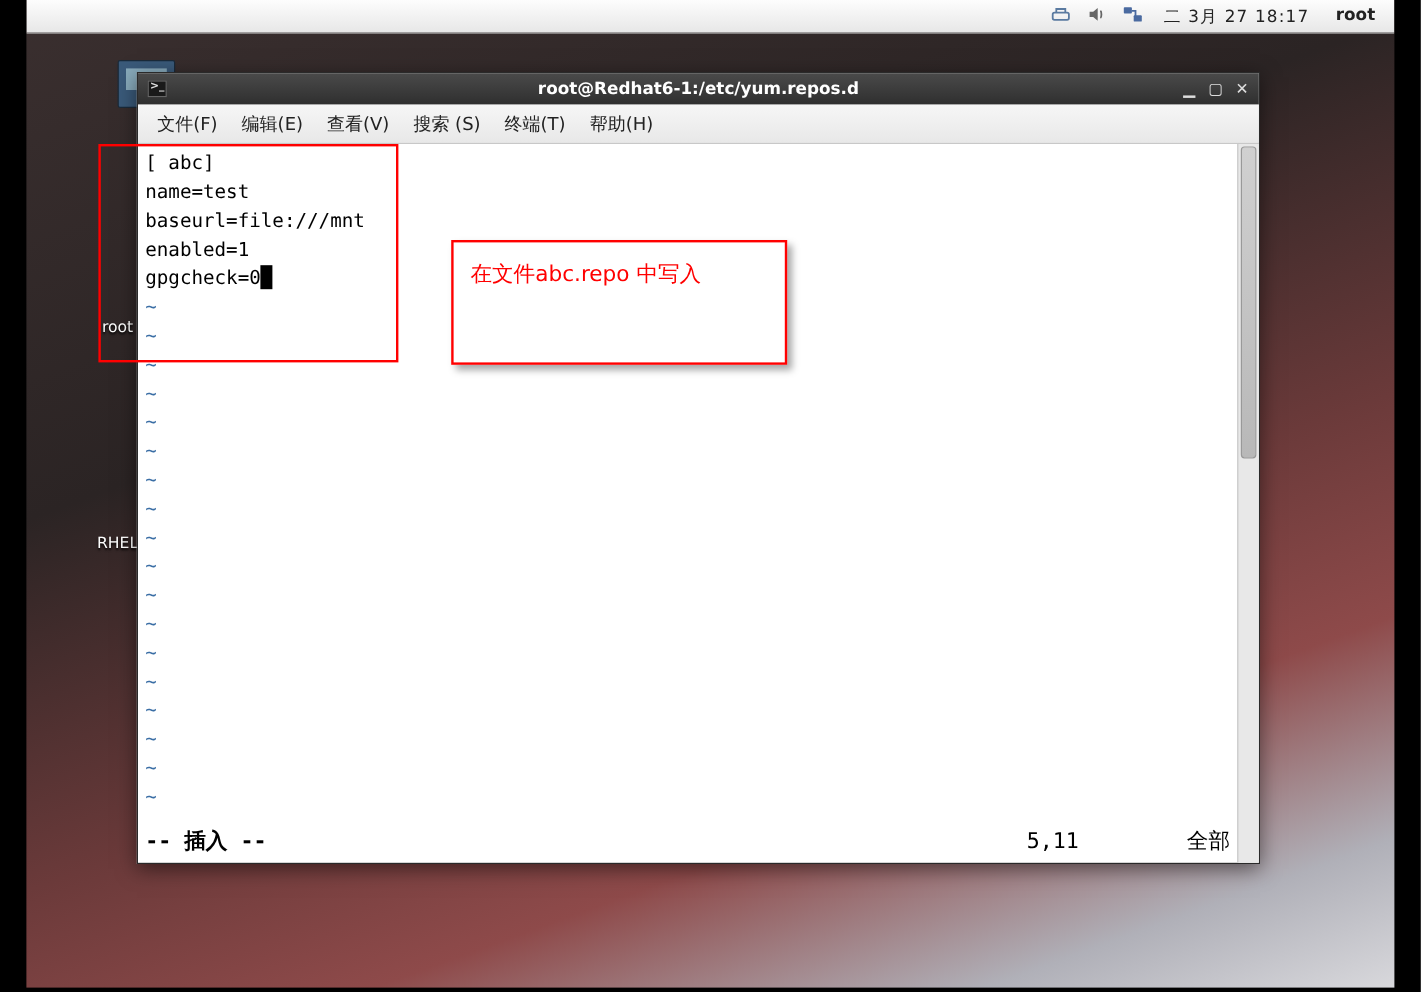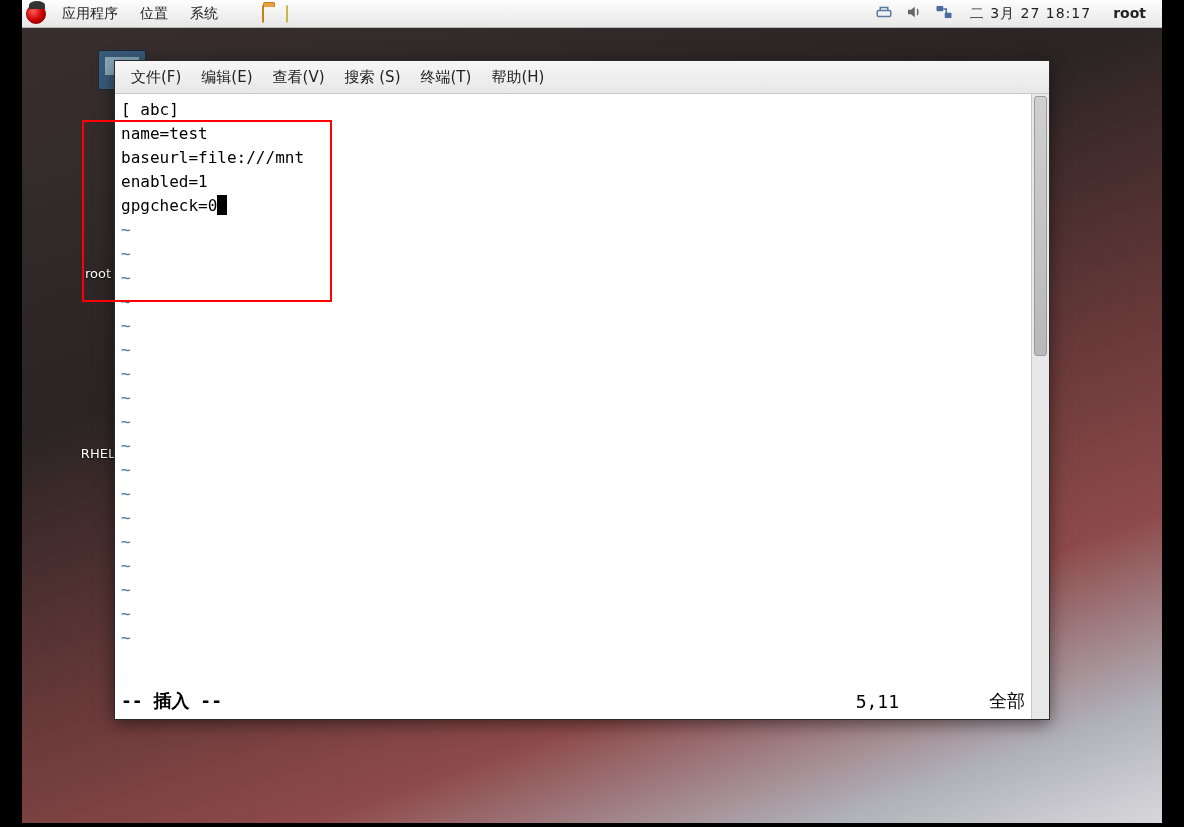--- a/index.html
+++ b/index.html
@@ -99,29 +99,20 @@
     font-size:18px; color:#ff0000; line-height:26px;
     box-shadow:4px 4px 6px rgba(0,0,0,0.35);
   }
 </style>
 </head>
 <body>
 
 <div class="desktop">
 
   <div class="panel">
-    <div class="left">
-      <span class="rh-logo"></span>
-      <span class="panel-item">应用程序</span>
-      <span class="panel-item">位置</span>
-      <span class="panel-item">系统</span>
-      <span class="panel-item"><span class="firefox-icon"></span></span>
-      <span class="panel-item"><span class="folder-icon"></span></span>
-      <span class="panel-item"><span class="notes-icon"></span></span>
-    </div>
     <div class="right">
       <span class="tray-icon">
         <svg viewBox="0 0 24 24" fill="none" stroke="#5a7aa0" stroke-width="2">
             <rect x="3" y="10" width="18" height="8" rx="2"></rect>
             <path d="M7 10V6h10v4"></path>
           </svg>
       </span>
       <span class="tray-icon">
         <svg viewBox="0 0 24 24" fill="#666">
             <path d="M4 9v6h4l5 4V5L8 9H4z"></path>
@@ -146,20 +137,29 @@
   <div class="desktop-icon" style="left:36px; top:220px;">
     <div style="height:46px"></div>
     <div>root</div>
   </div>
   <div class="desktop-icon" style="left:36px; top:416px;">
     <div style="height:30px"></div>
     <div>RHEL</div>
   </div>
 
   <div class="term-window">
+    <div class="titlebar">
+      <span class="term-badge"></span>
+      <span class="title">root@Redhat6-1:/etc/yum.repos.d</span>
+      <div class="win-controls">
+        <span class="win-btn">▁</span>
+        <span class="win-btn">▢</span>
+        <span class="win-btn">✕</span>
+      </div>
+    </div>
     <div class="menubar">
       <span class="mitem">文件(F)</span>
       <span class="mitem">编辑(E)</span>
       <span class="mitem">查看(V)</span>
       <span class="mitem">搜索 (S)</span>
       <span class="mitem">终端(T)</span>
       <span class="mitem">帮助(H)</span>
     </div>
     <div class="term-body">
       <div class="term-text" id="termtext">[ abc]
@@ -191,14 +191,17 @@
       </div>
       <div class="statusline">
         <span class="sl-mode">-- 插入 --</span>
         <span class="sl-pos">5,11</span>
         <span class="sl-pct">全部</span>
       </div>
     </div>
   </div>
 
   <div class="redbox1"></div>
+  <div class="redbox2">
+    <span>在文件abc.repo 中写入</span>
+  </div>
 
 </div>
 
 </body></html>

